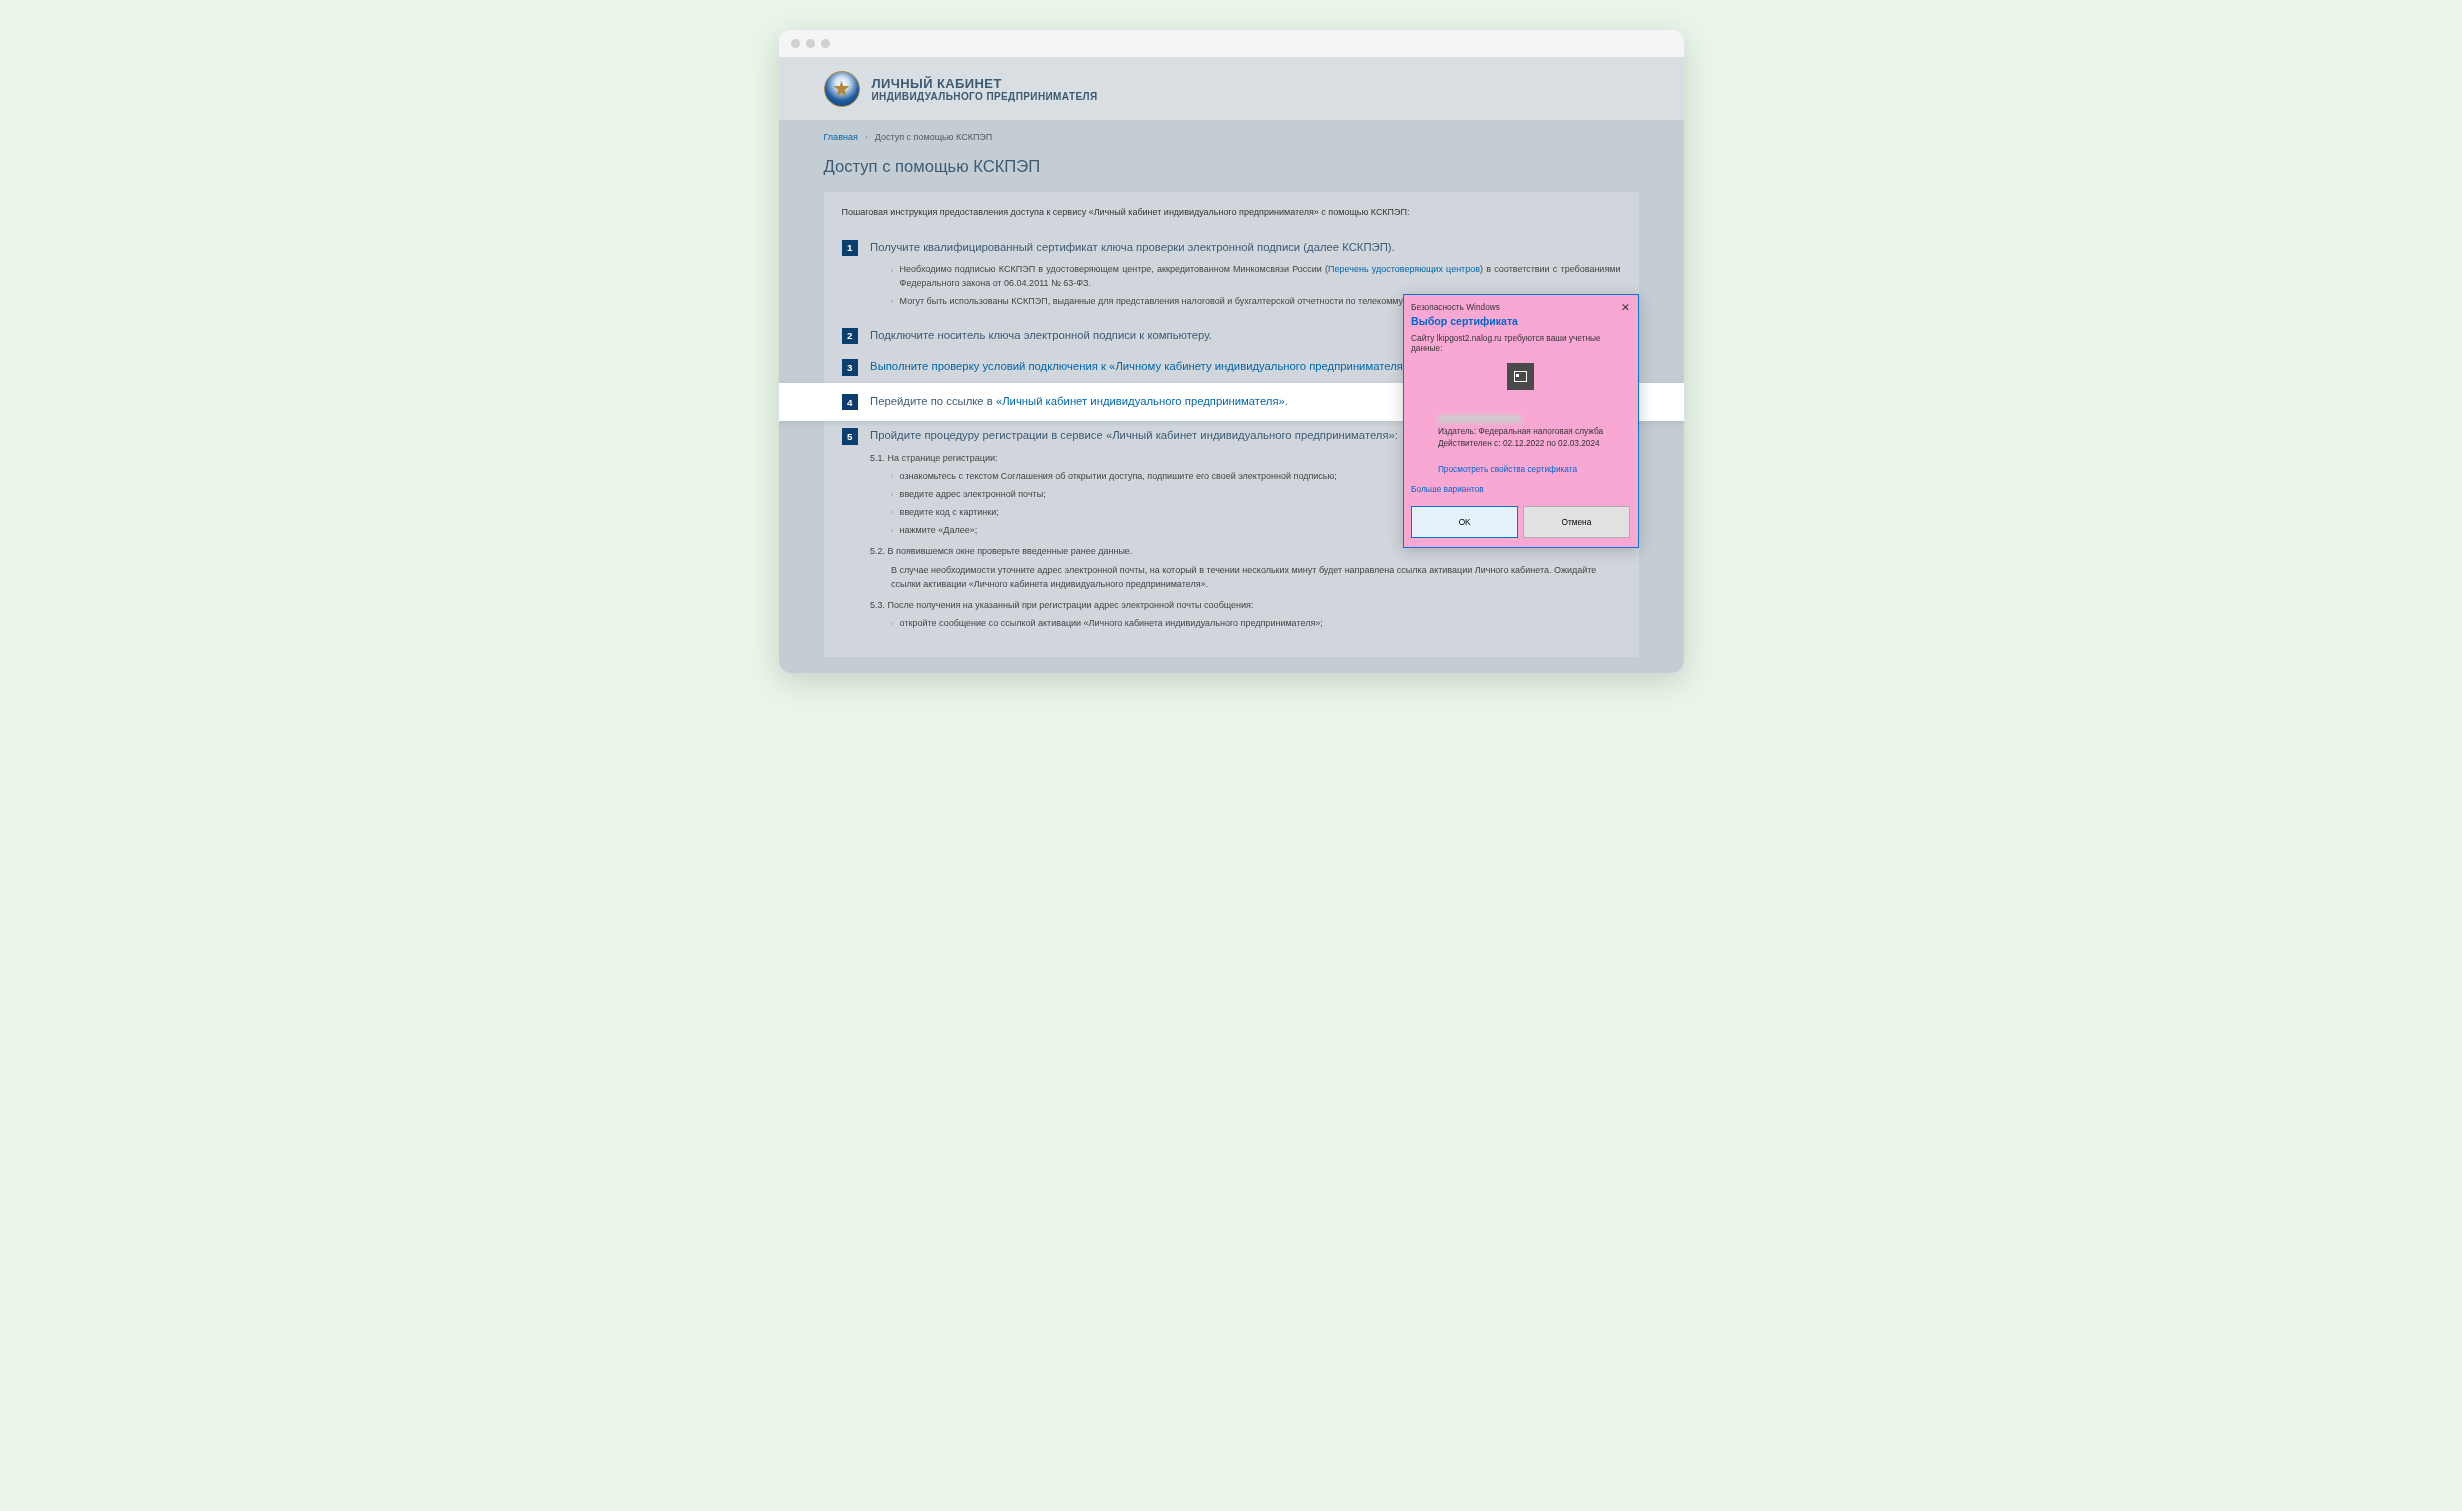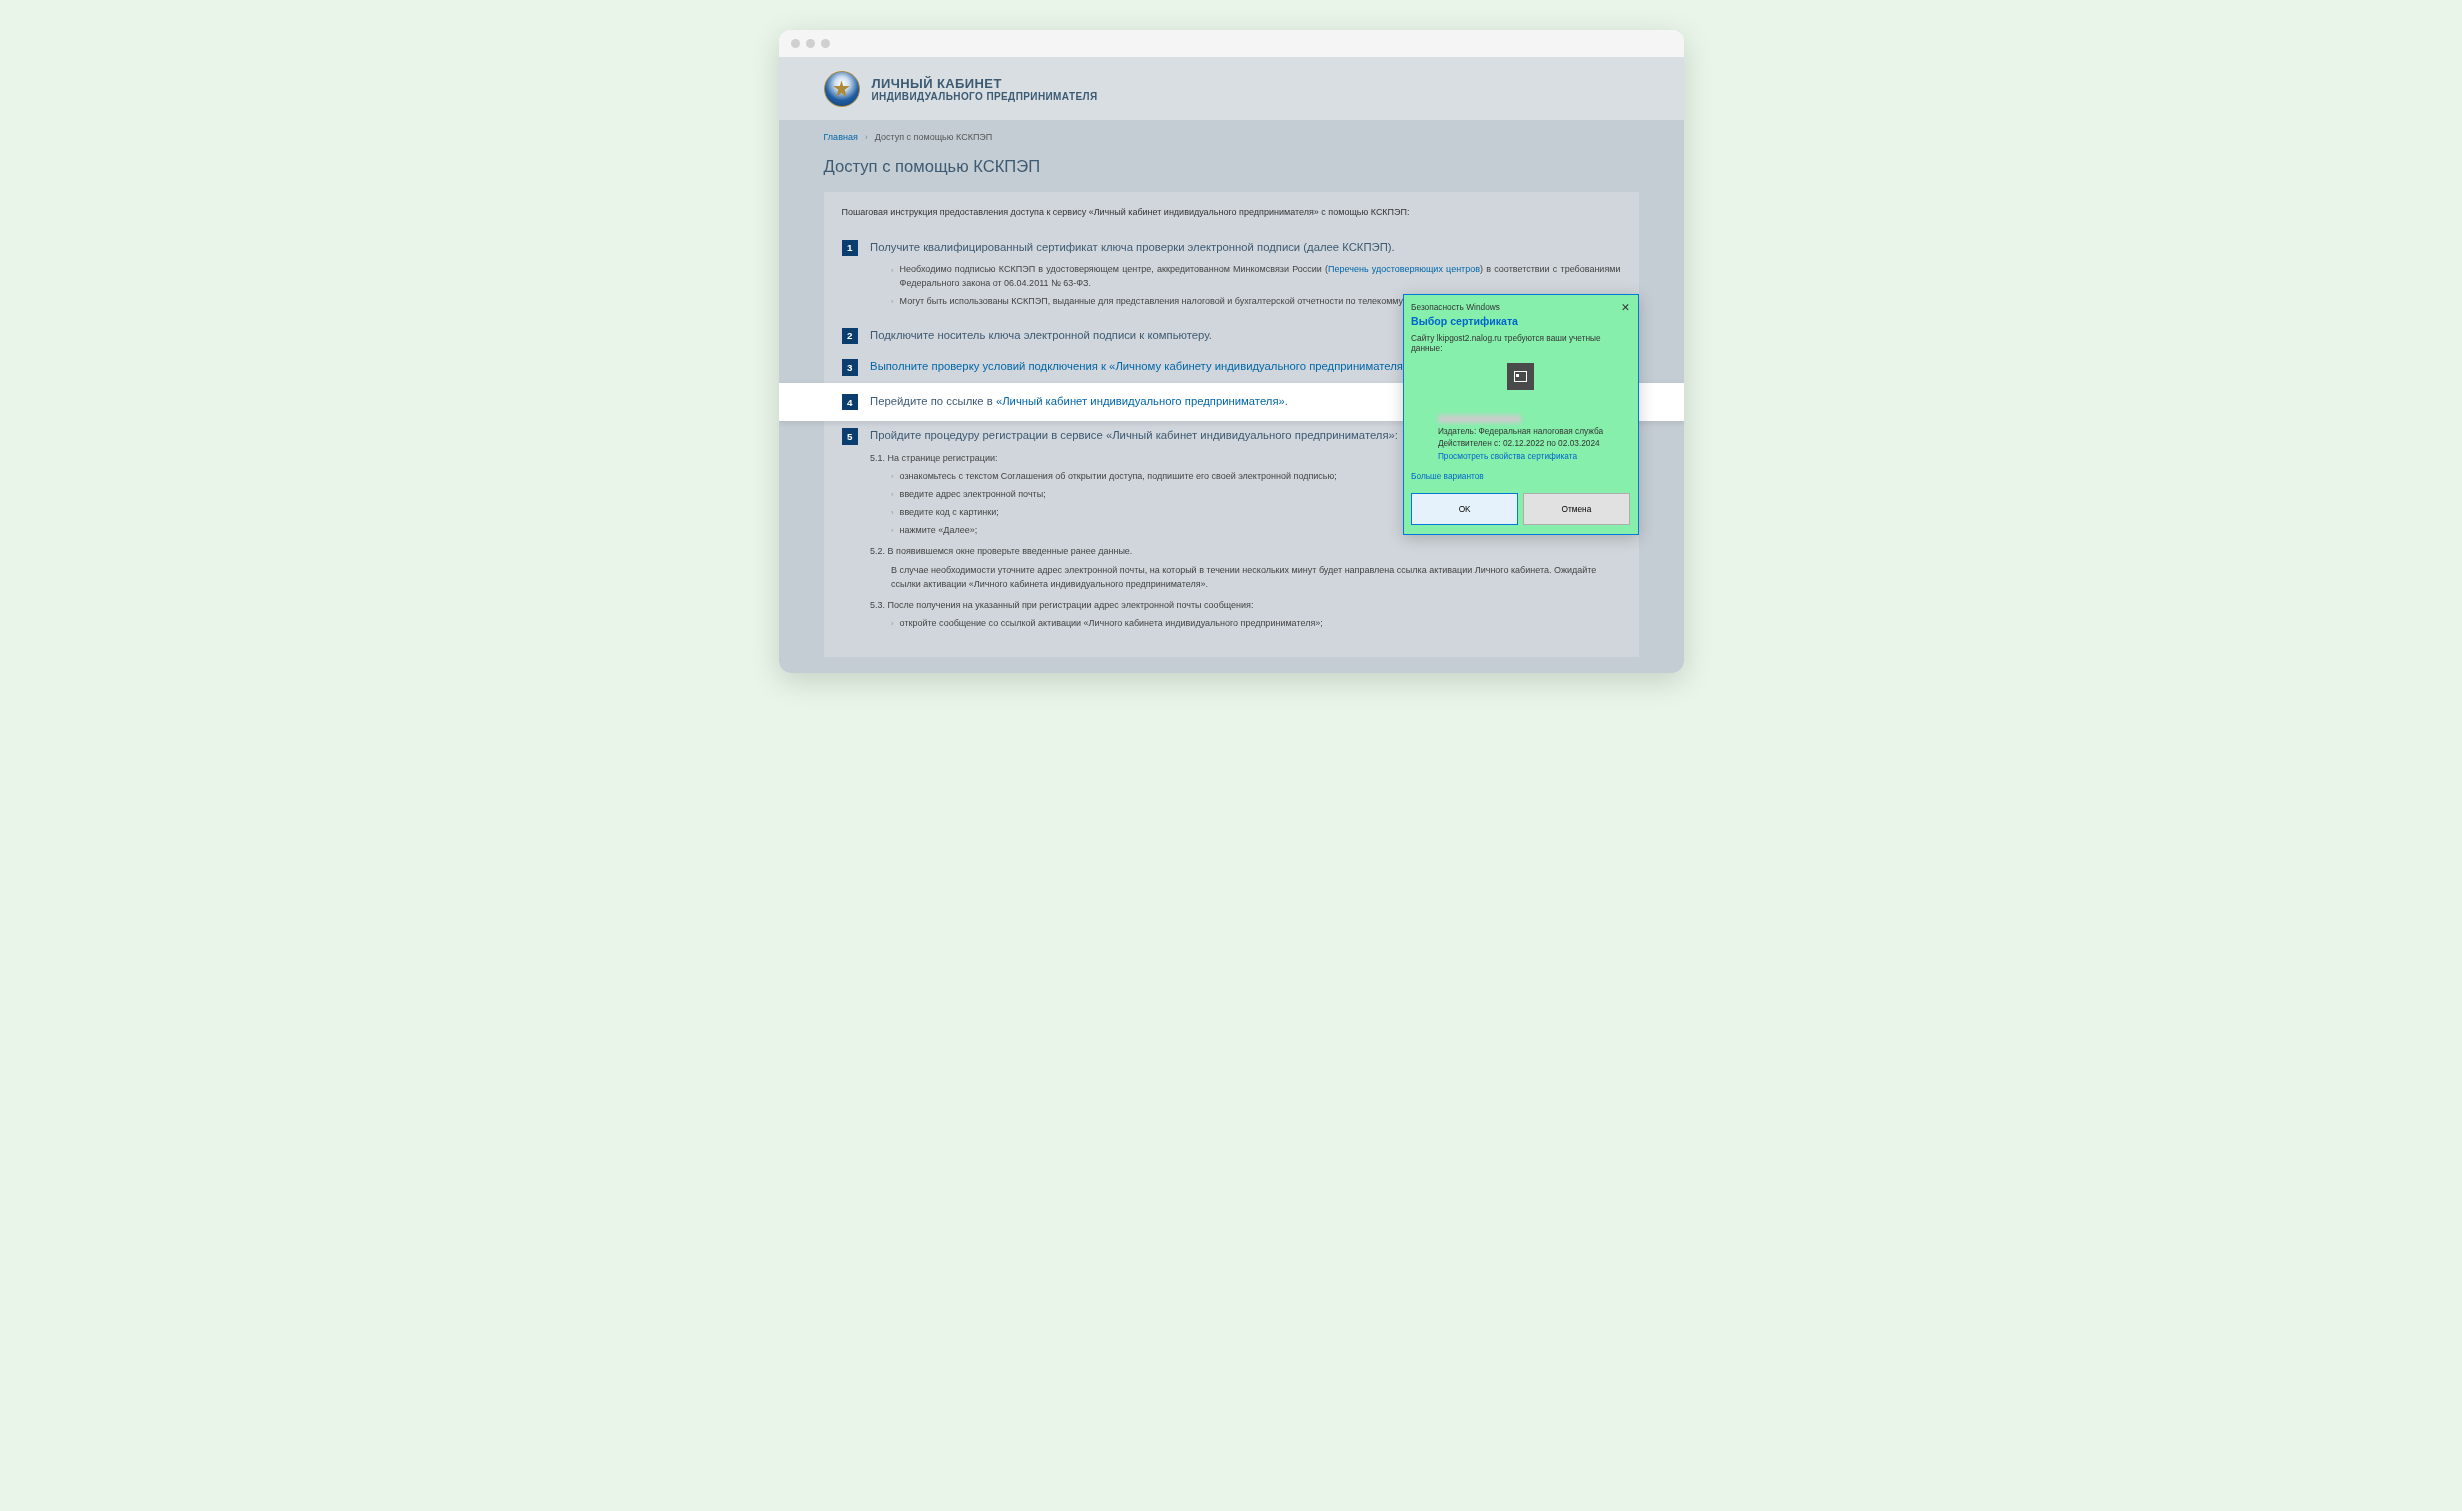--- a/index.html
+++ b/index.html
@@ -154,21 +154,21 @@
   font-size: 9px;
   color: #444;
   line-height: 1.5;
 }
 .justify { text-align: justify; }
 .dialog {
   position: absolute;
   top: 264px;
   right: 45px;
   width: 236px;
-  background: #86efac;
+  background: #f9a8d4;
   border: 0.8px solid #0078d7;
   box-shadow: 0 3px 15px rgba(0,0,0,0.2);
   font-family: "Segoe UI", Arial, sans-serif;
 }
 .dialog-header {
   display: flex;
   justify-content: space-between;
   align-items: center;
   padding: 6px 7.5px 1.5px;
   font-size: 8.3px;
@@ -220,21 +220,21 @@
   filter: blur(2.3px);
   background: #ccc;
   height: 8.3px;
   width: 83px;
   margin-bottom: 3px;
 }
 .cert-line { margin: 1.5px 0; }
 .cert-link {
   color: #0066cc;
   cursor: pointer;
-  margin-top: 3px;
+  margin-top: 16px;
   display: block;
 }
 .dialog-more {
   color: #0066cc;
   font-size: 8.3px;
   padding: 7.5px;
   cursor: pointer;
 }
 .dialog-buttons {
   display: flex;

